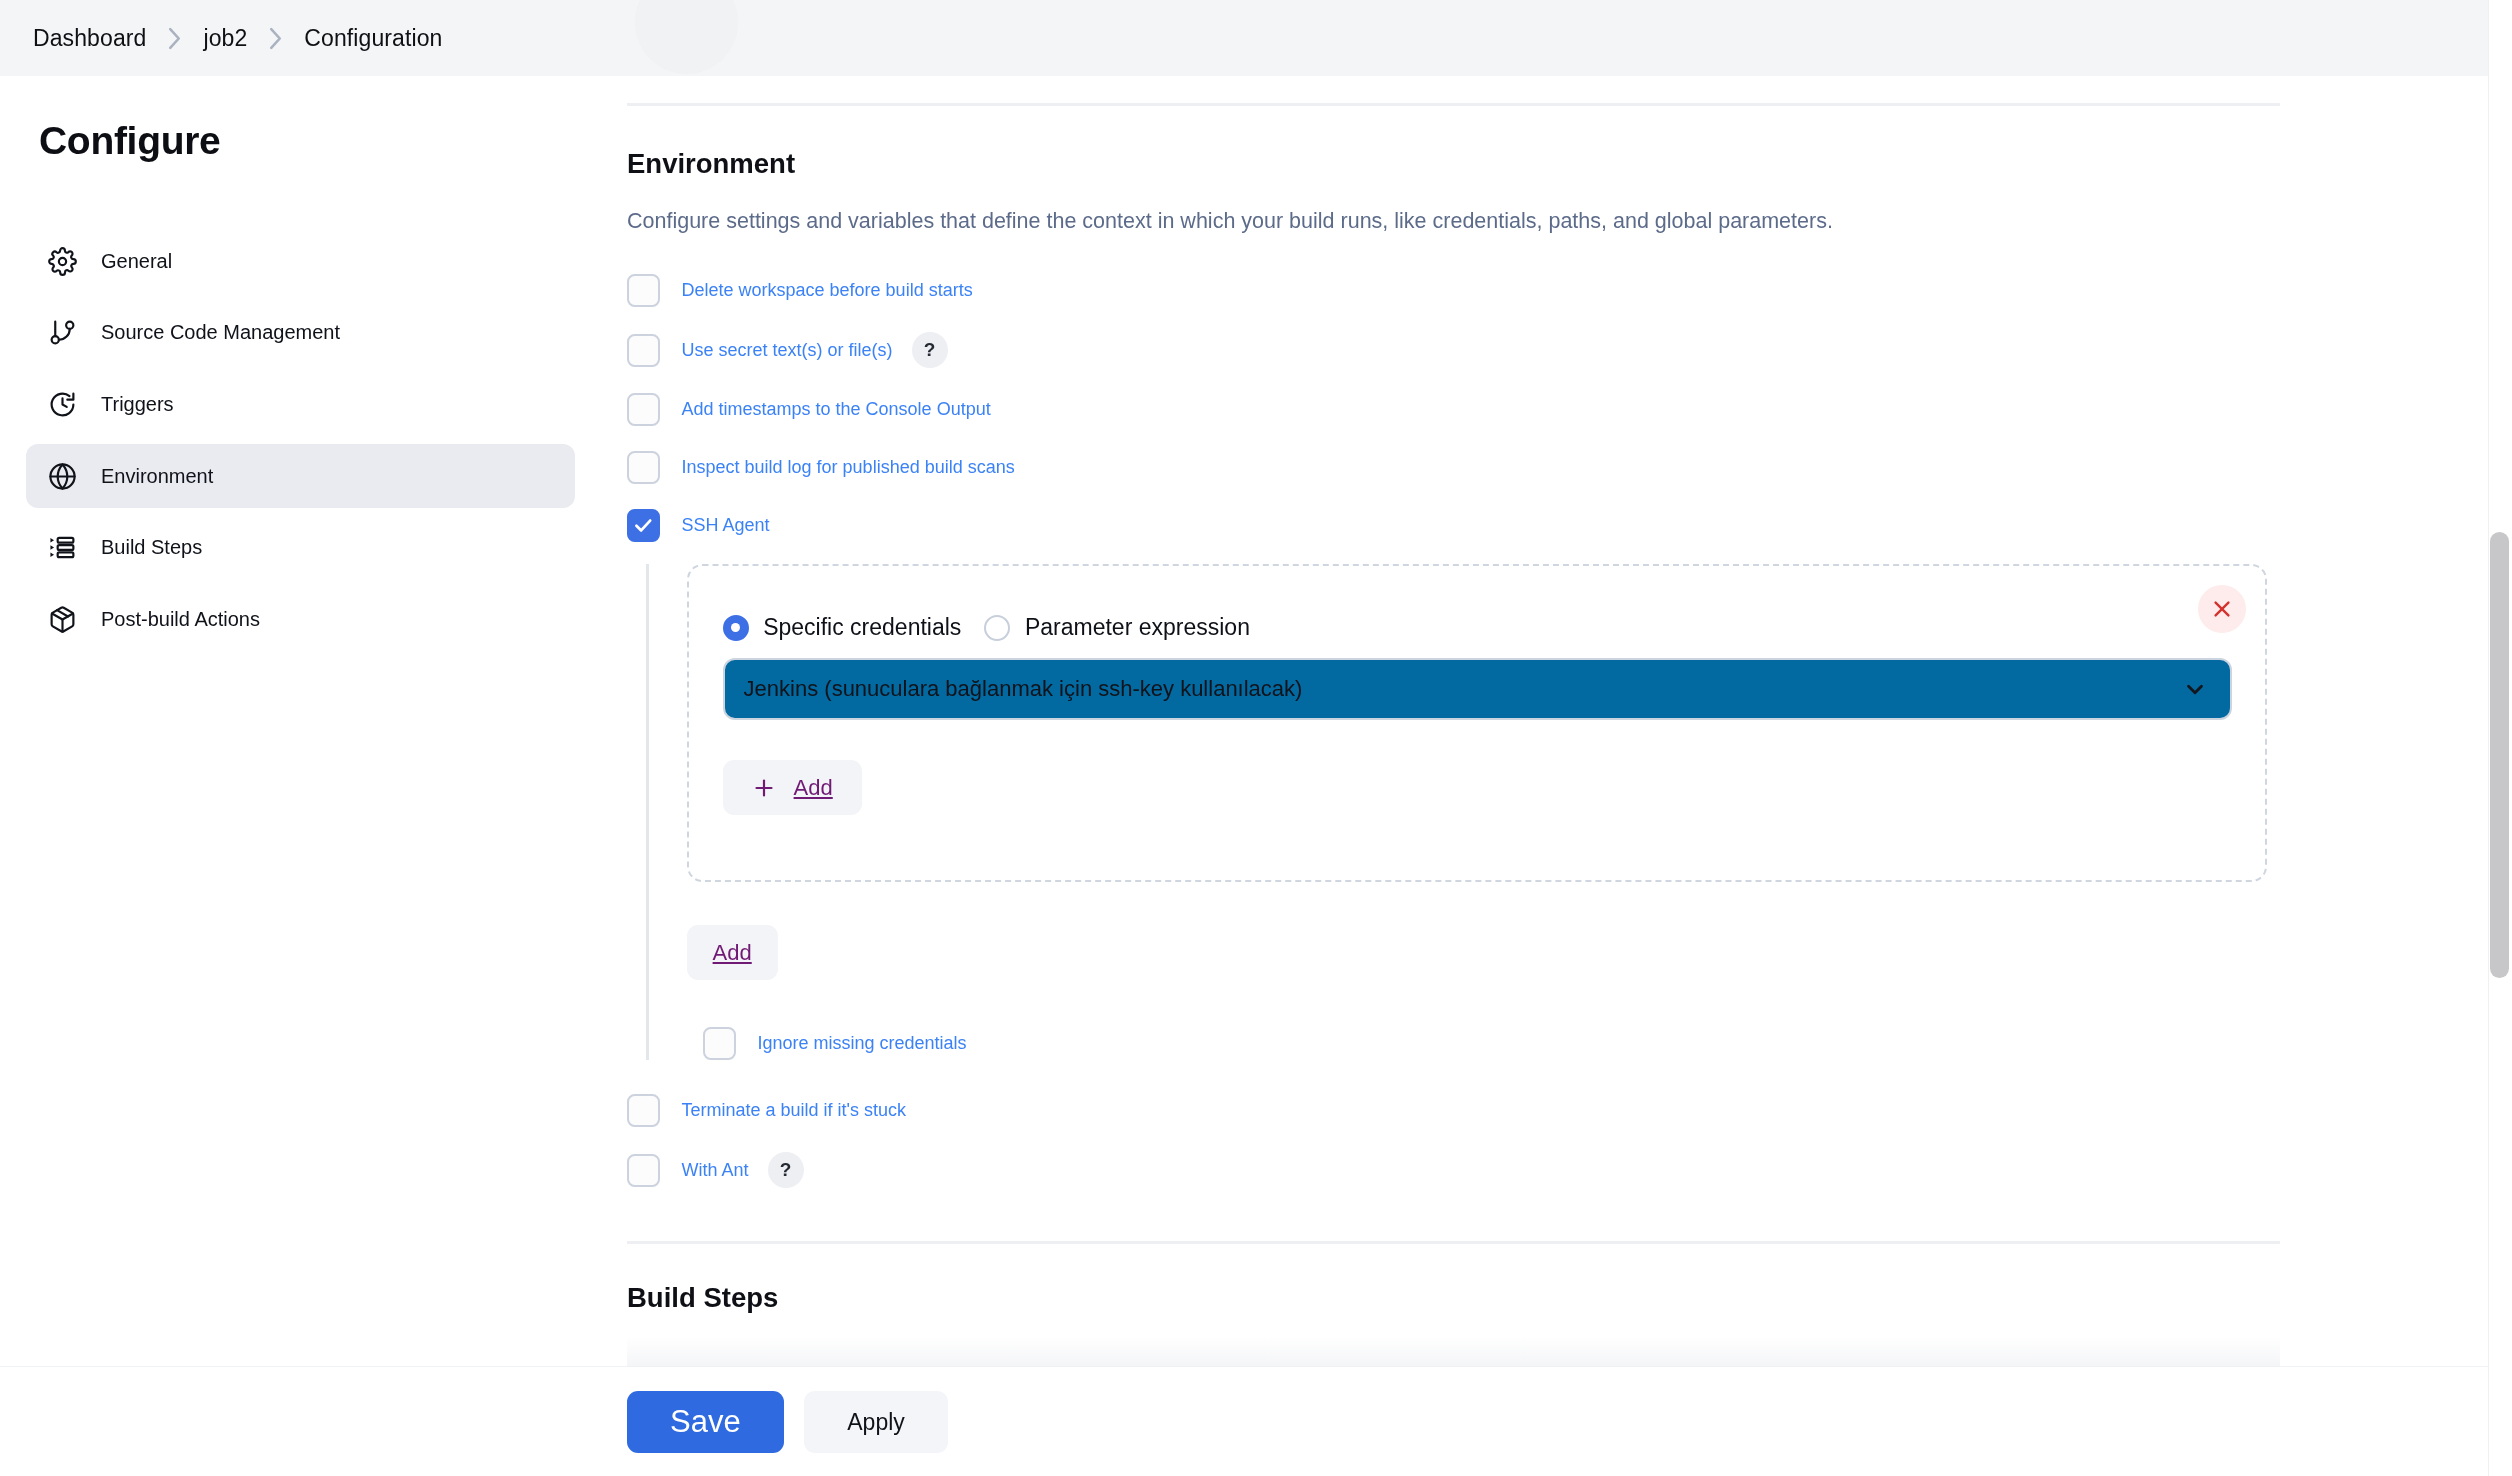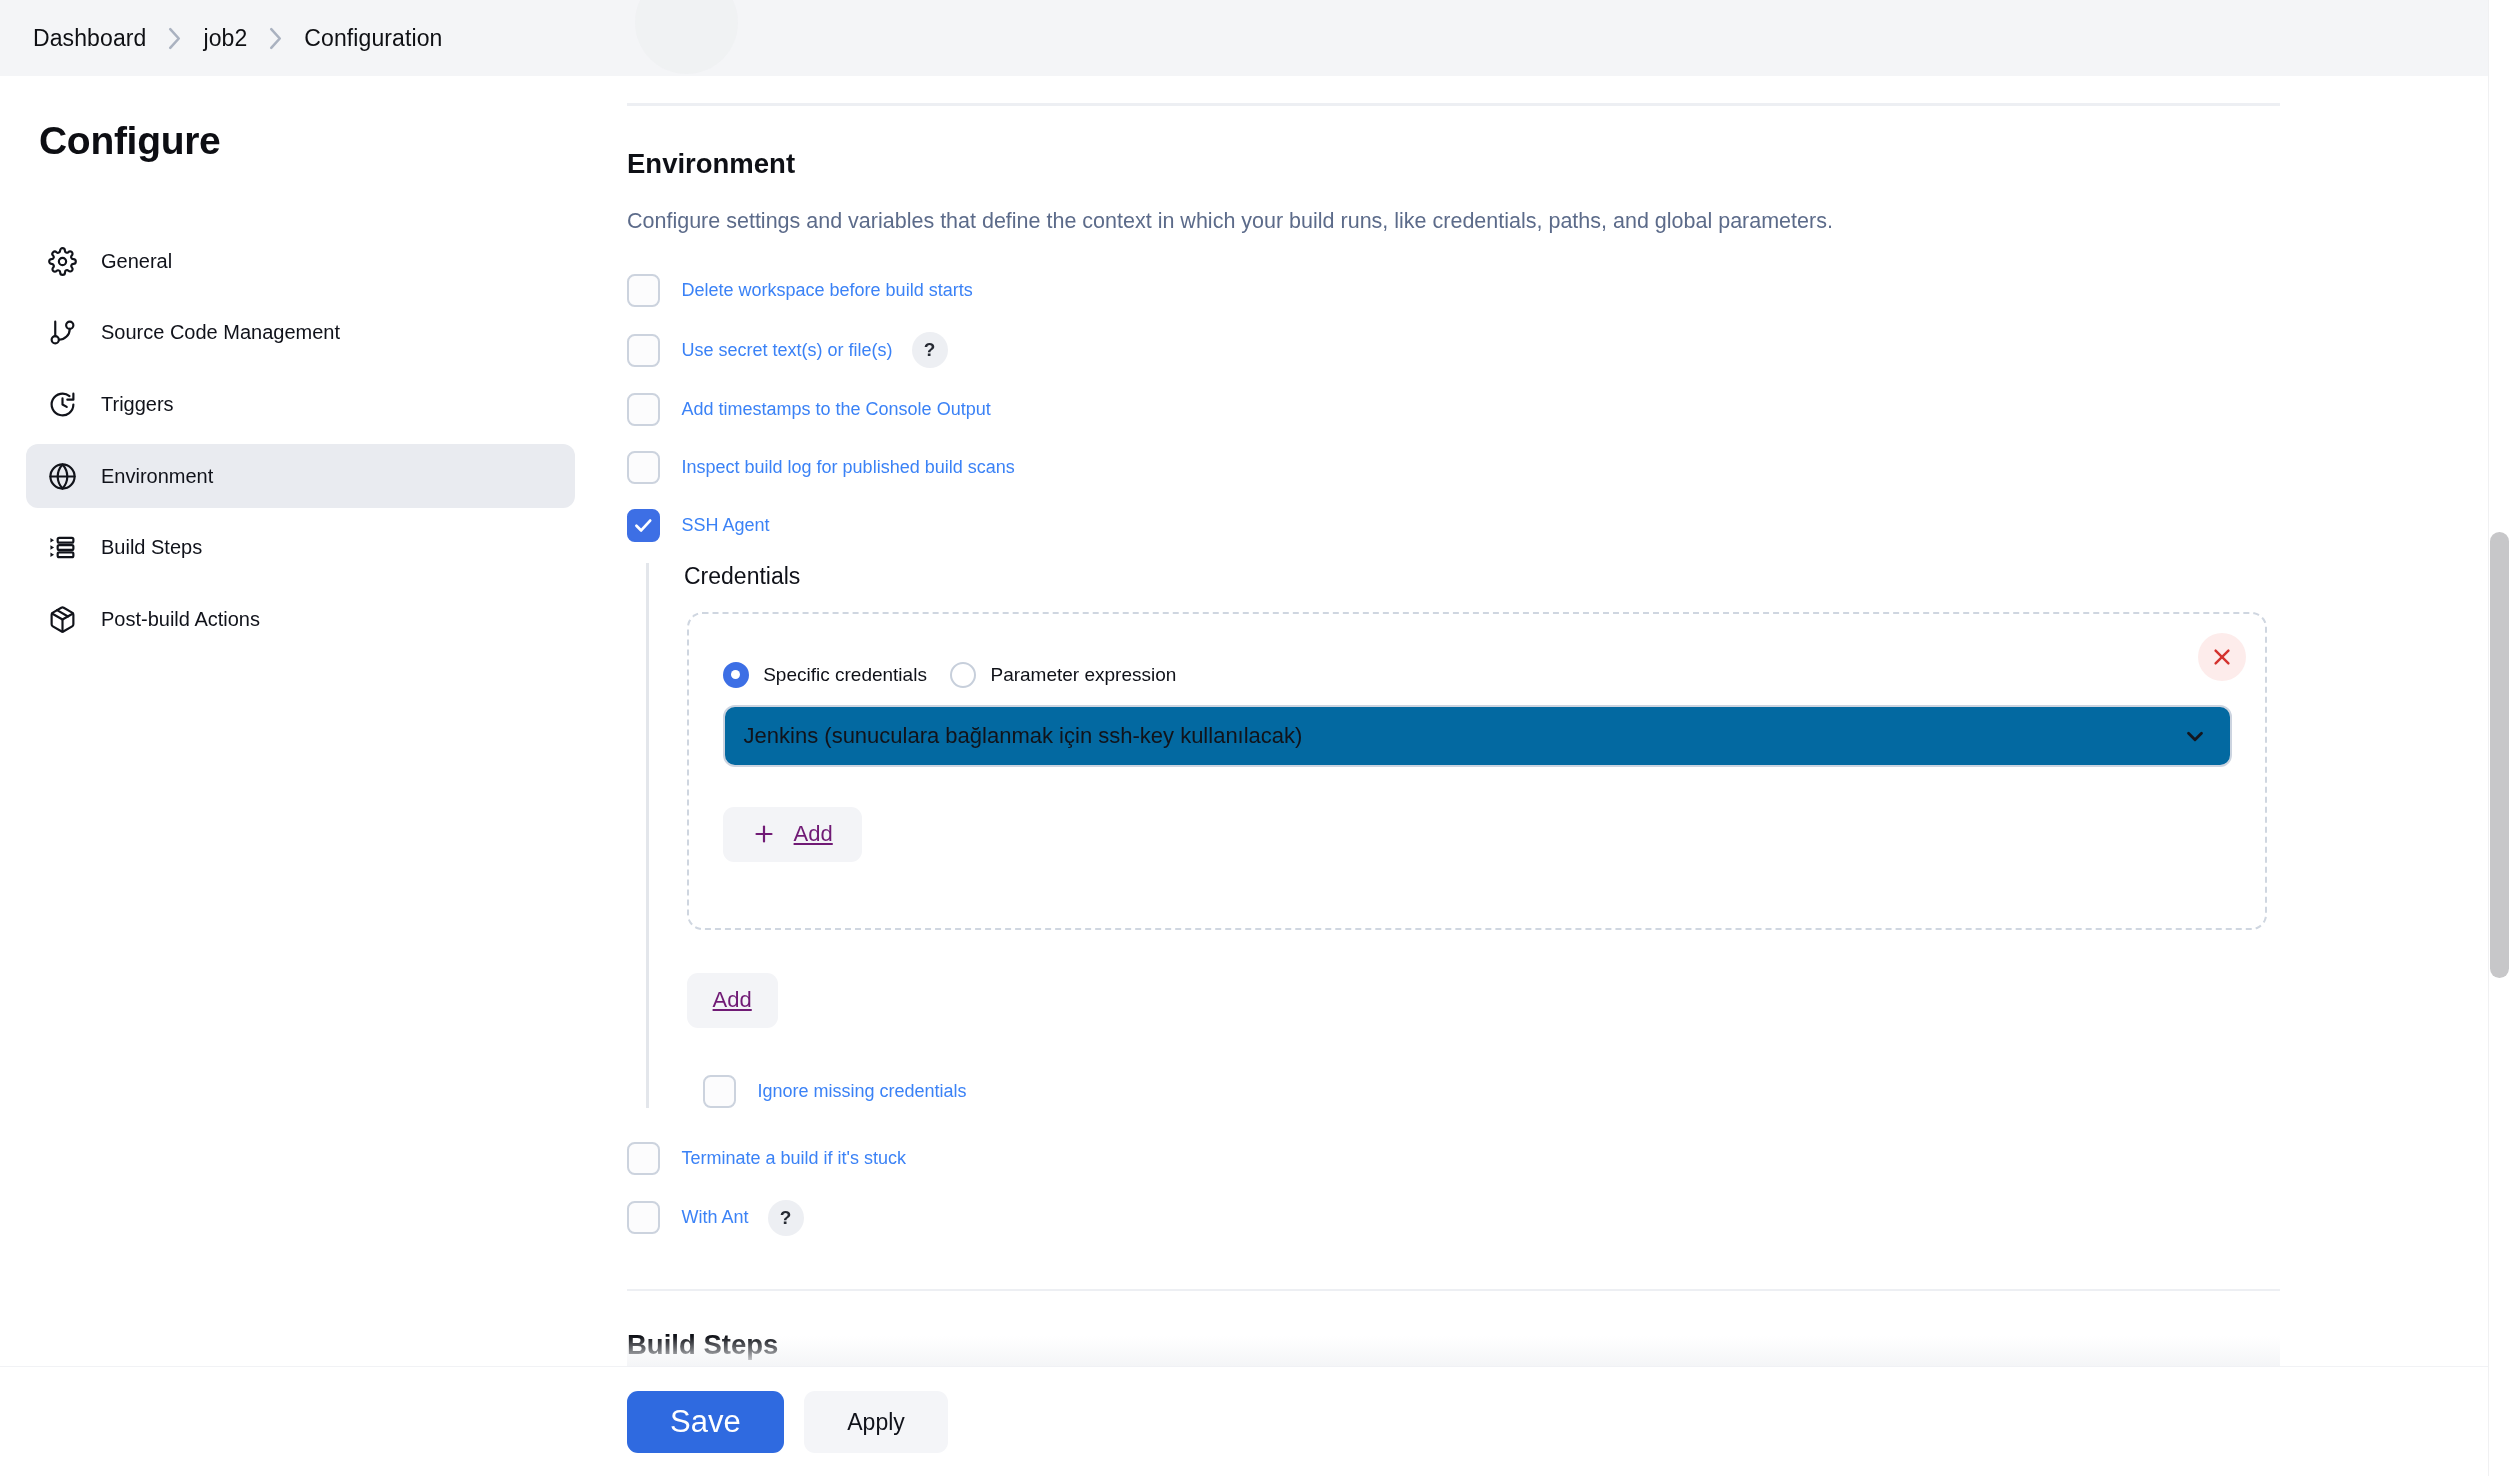--- a/index.html
+++ b/index.html
@@ -116,21 +116,21 @@
 
   .radio-row { display: flex; align-items: center; margin: 48px 0 0 34px; }
   .radio {
     width: 26px; height: 26px; border-radius: 13px; flex: none;
     border: 2.6px solid #c7cfdb; background: #fff; cursor: pointer;
     display: flex; align-items: center; justify-content: center;
   }
   .radio.selected { border-color: #3d6fe5; background: #3d6fe5; }
   .radio .dot { width: 9.4px; height: 9.4px; border-radius: 5.2px; background: #fff; display: none; }
   .radio.selected .dot { display: block; }
-  .radio-label { font-size: 19px; color: #0f1118; margin-left: 14.6px; white-space: nowrap; }
+  .radio-label { font-size: 23px; color: #0f1118; margin-left: 14.6px; white-space: nowrap; }
   .radio-gap { width: 23px; }
 
   .select-box {
     position: relative; margin: 17px 0 16px 34px;
     width: 1509px; height: 62px;
     border: 2.6px solid #ccd4e0; border-radius: 12px;
     background: #0369a1; cursor: pointer;
     display: flex; align-items: center;
   }
   .select-value { font-size: 22px; color: #11131a; margin-left: 19px; white-space: nowrap; }
@@ -330,21 +330,20 @@
         <svg width="20.6" height="20.6" viewBox="0 0 24 24" fill="none" stroke="#ffffff" stroke-width="3.2" stroke-linecap="round" stroke-linejoin="round">
             <polyline points="4,12.5 9.5,18 20,6.5"></polyline>
           </svg>
       </span>
       <span class="check-label">SSH Agent</span>
     </div>
 
     <div class="indent-wrap">
       <div class="indent-line"></div>
 
-      <div class="sub-label">Credentials</div>
 
       <div class="dashed-box">
         <span class="remove-btn">
           <svg width="22" height="22" viewBox="0 0 24 24" fill="none" stroke="currentColor" stroke-width="2.6" stroke-linecap="round">
               <line x1="5" y1="5" x2="19" y2="19"></line>
               <line x1="19" y1="5" x2="5" y2="19"></line>
             </svg>
         </span>
 
         <div class="radio-row">

